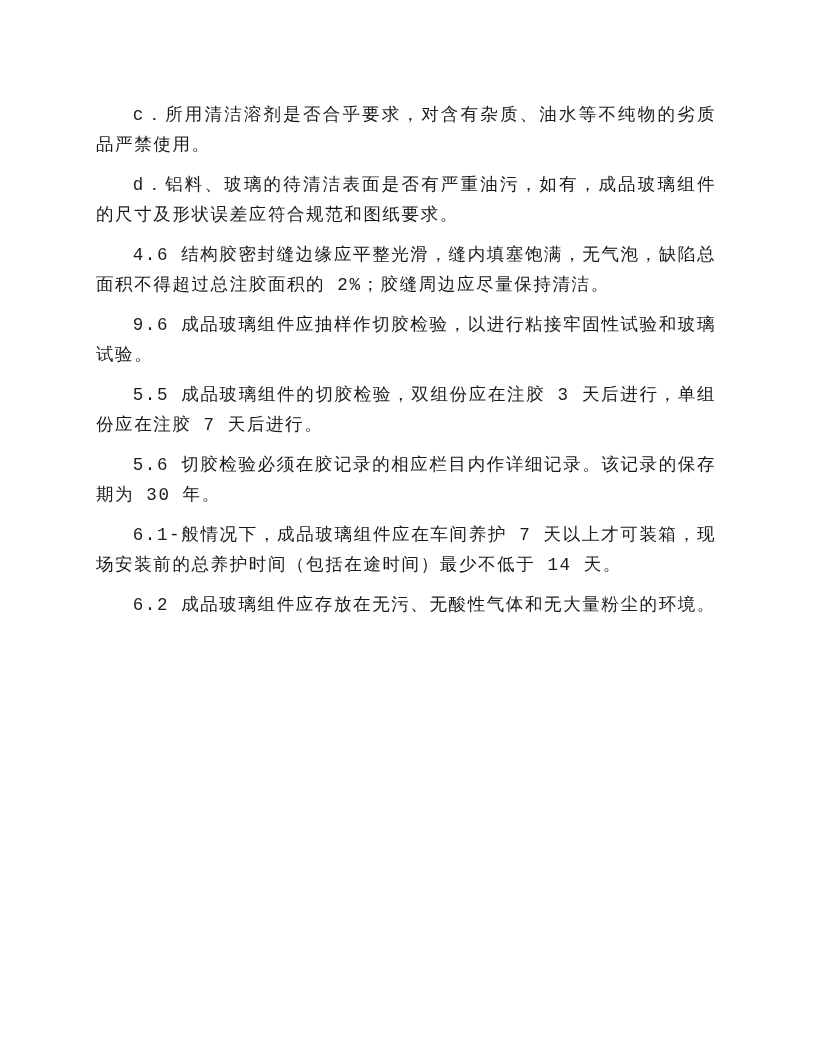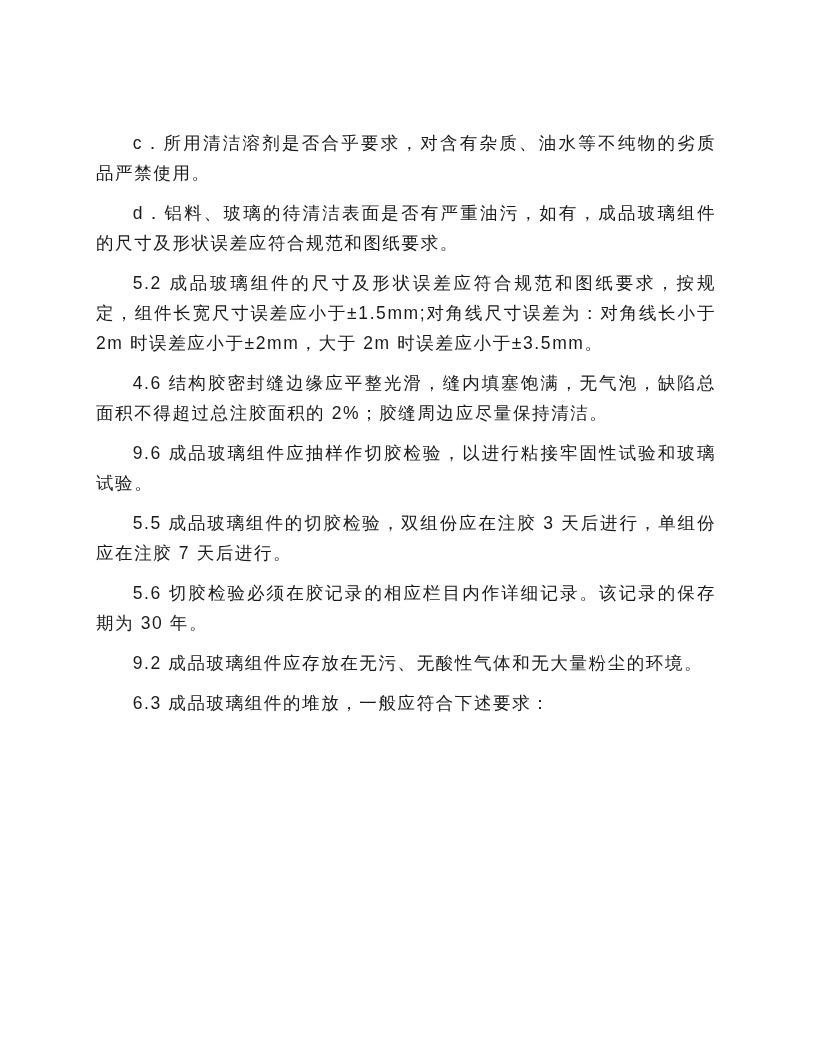--- a/index.html
+++ b/index.html
@@ -2,39 +2,37 @@
 <html><head>
 <meta charset="utf-8">
 <style>
   html, body { margin: 0; padding: 0; background: #ffffff; }
   body { width: 816px; height: 1056px; position: relative; overflow: hidden; }
   .page {
     position: absolute;
     left: 96px;
     top: 100px;
     width: 620px;
-    font-family: Liberation Sans, sans-serif;
+    font-family: Liberation Mono, monospace;
     font-size: 17.5px;
     color: #1a1a1a;
     letter-spacing: 1.6px;
-    margin-top: 28px;
   }
   .para {
     margin: 0 0 10px 0;
     line-height: 30px;
     text-indent: 2.1em;
     text-align: justify;
   }
 </style>
 </head>
 <body>
 
 <div class="page">
   <p class="para">c．所用清洁溶剂是否合乎要求，对含有杂质、油水等不纯物的劣质品严禁使用。</p>
   <p class="para">d．铝料、玻璃的待清洁表面是否有严重油污，如有，成品玻璃组件的尺寸及形状误差应符合规范和图纸要求。</p>
-  <p class="para">5.2 成品玻璃组件的尺寸及形状误差应符合规范和图纸要求，按规定，组件长宽尺寸误差应小于±1.5mm;对角线尺寸误差为：对角线长小于 2m 时误差应小于±2mm，大于 2m 时误差应小于±3.5mm。</p>
   <p class="para">4.6 结构胶密封缝边缘应平整光滑，缝内填塞饱满，无气泡，缺陷总面积不得超过总注胶面积的 2%；胶缝周边应尽量保持清洁。</p>
   <p class="para">9.6 成品玻璃组件应抽样作切胶检验，以进行粘接牢固性试验和玻璃试验。</p>
   <p class="para">5.5 成品玻璃组件的切胶检验，双组份应在注胶 3 天后进行，单组份应在注胶 7 天后进行。</p>
   <p class="para">5.6 切胶检验必须在胶记录的相应栏目内作详细记录。该记录的保存期为 30 年。</p>
-  <p class="para">9.2 成品玻璃组件应存放在无污、无酸性气体和无大量粉尘的环境。</p>
-  <p class="para">6.3 成品玻璃组件的堆放，一般应符合下述要求：</p>
+  <p class="para">6.1-般情况下，成品玻璃组件应在车间养护 7 天以上才可装箱，现场安装前的总养护时间（包括在途时间）最少不低于 14 天。</p>
+  <p class="para">6.2 成品玻璃组件应存放在无污、无酸性气体和无大量粉尘的环境。</p>
 </div>
 
 </body></html>

